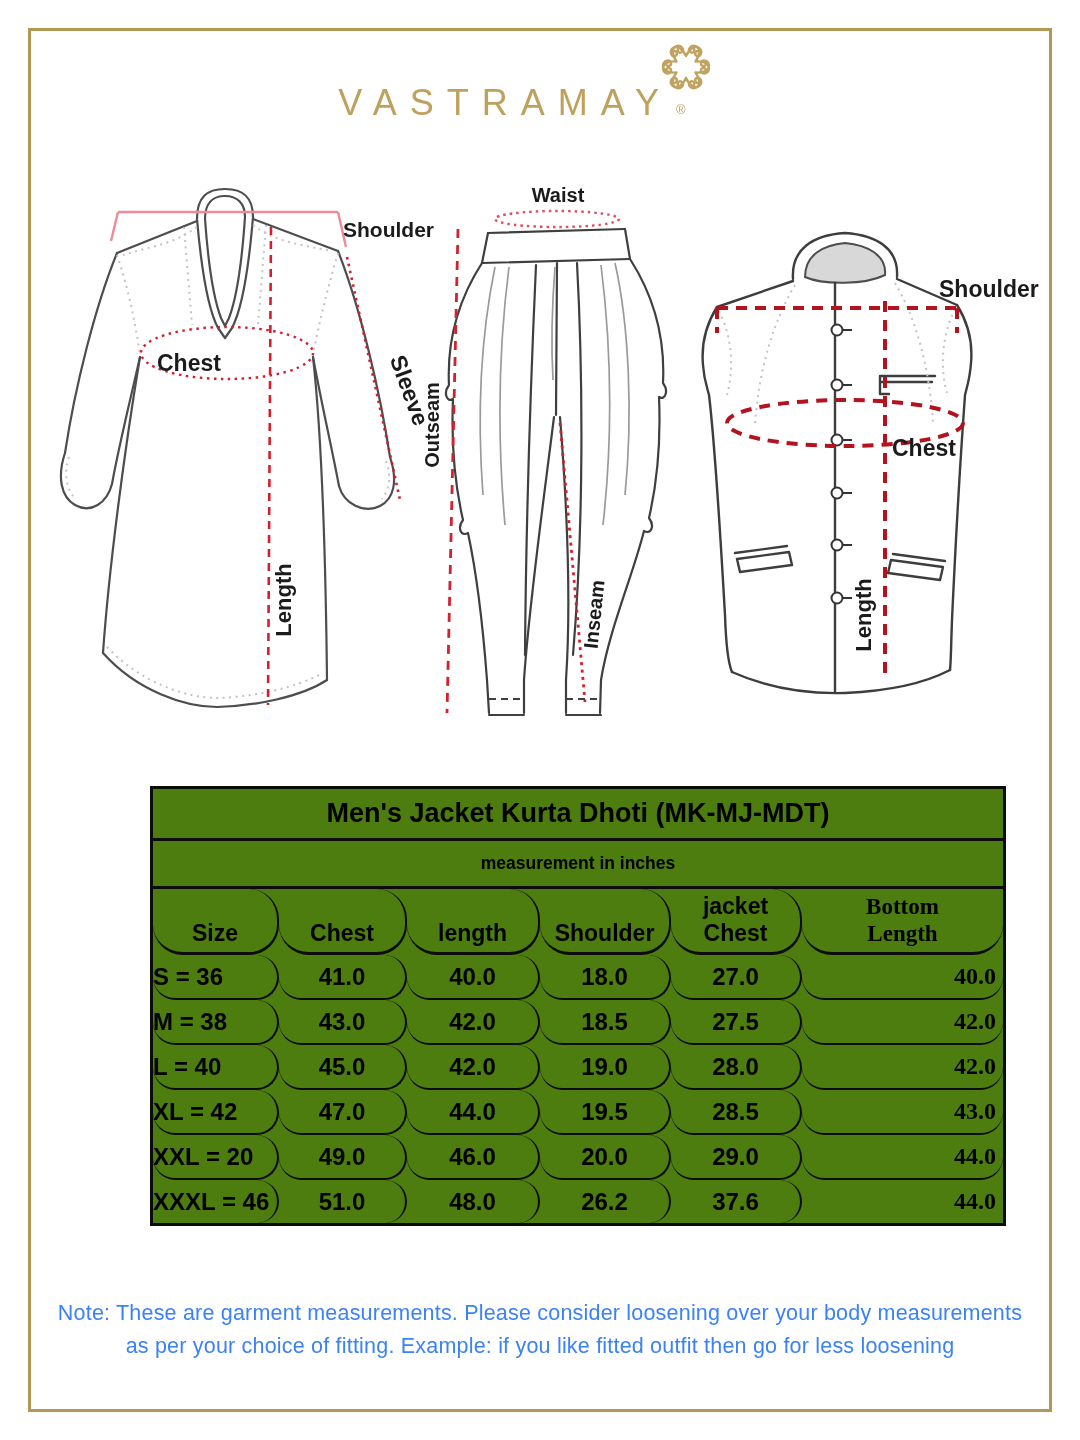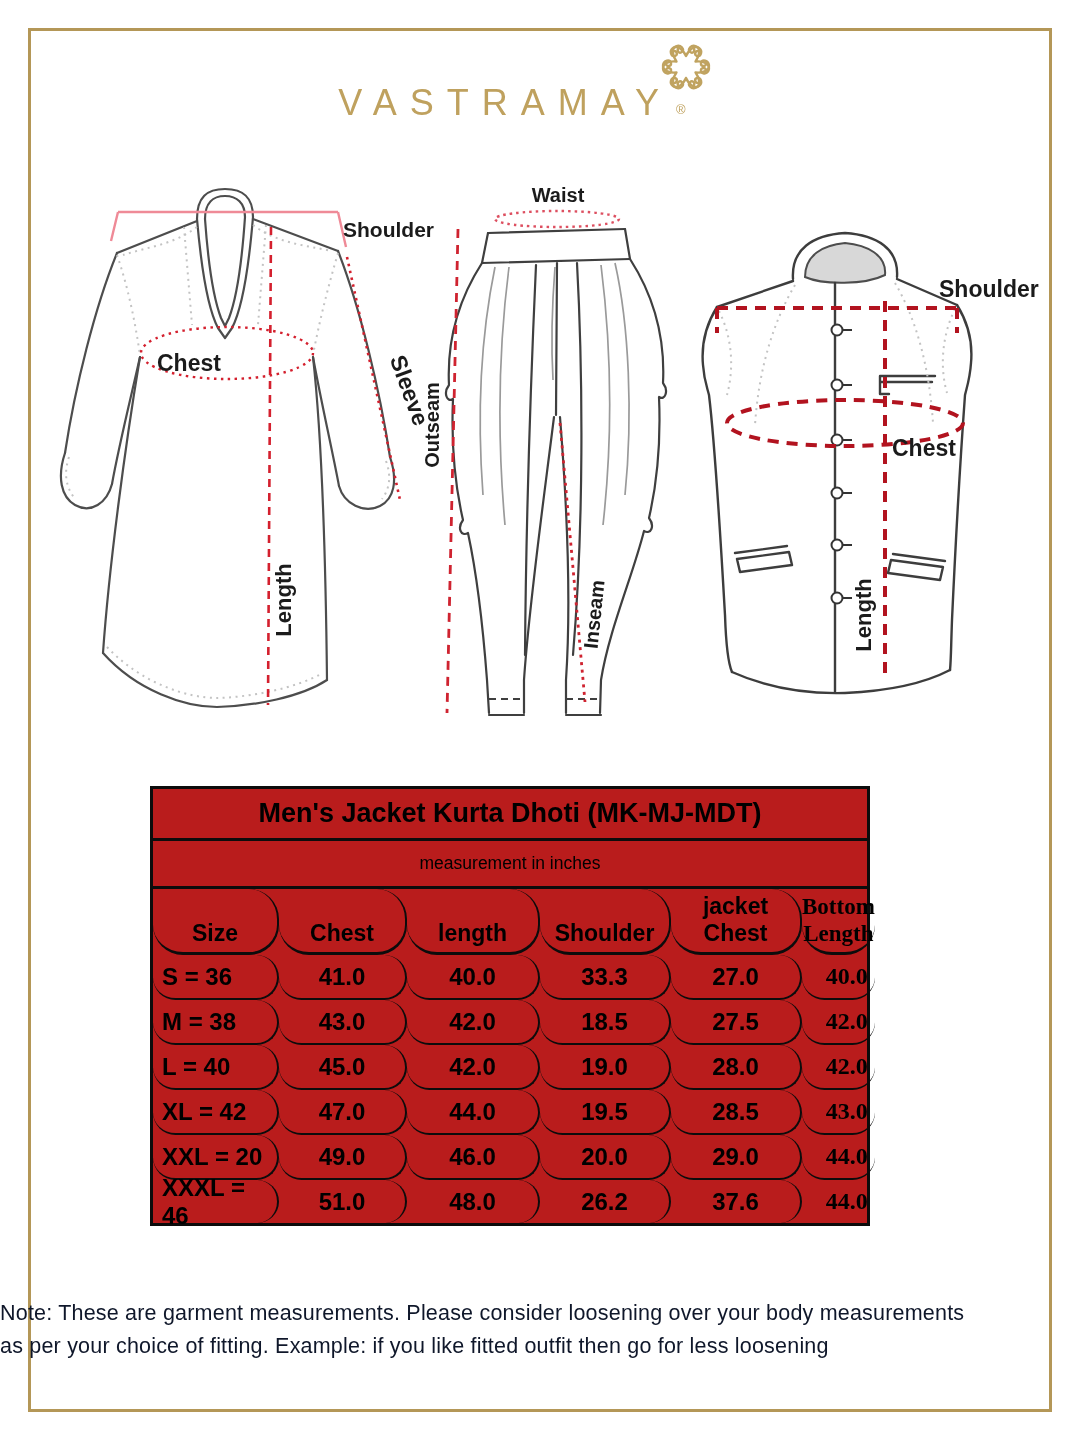--- a/index.html
+++ b/index.html
@@ -10,40 +10,40 @@
   
   .brand-text{position:absolute;top:82px;left:0;width:100%;text-align:center;
         transform:translateX(-28px);font-size:36px;font-weight:400;letter-spacing:13px;
         color:#bfa15e;white-space:nowrap;}
   .brand-text .rmark{font-size:13px;letter-spacing:0;vertical-align:1px;margin-left:4px;}
   .ornament{position:absolute;left:650px;top:34px;}
   
   .diag{position:absolute;}
   .diag text{font-family:"Liberation Sans",sans-serif;fill:#1b1b1b;}
   
-  .size-table{position:absolute;left:150px;top:786px;width:720px;box-sizing:border-box;
-        border:3px solid #0c0c0c;background:#b91c1c;color:#000;}
+  .size-table{position:absolute;left:150px;top:786px;width:856px;box-sizing:border-box;
+        border:3px solid #0c0c0c;background:#4d7c0f;color:#000;}
   .tbl-title{height:49px;line-height:49px;text-align:center;font-size:27px;font-weight:700;
         border-bottom:3px solid #0c0c0c;}
-  .tbl-sub{height:45px;line-height:45px;text-align:center;font-size:17.5px;font-weight:400;
+  .tbl-sub{height:45px;line-height:45px;text-align:center;font-size:17.5px;font-weight:700;
         border-bottom:3px solid #0c0c0c;}
   .tbl-grid{display:grid;grid-template-columns:126px 128px 133px 131px 131px 1fr;
         grid-template-rows:66px 45px 45px 45px 45px 45px 43px;}
   .tbl-grid>div{box-sizing:border-box;border-right:2px solid #0c0c0c;border-radius:30px;}
   .tbl-grid>div.cl{border-right:none;font-family:Liberation Serif, serif;}
   .hc{border-bottom:3px solid #0c0c0c !important;display:flex;flex-direction:column;
         justify-content:flex-end;align-items:center;padding-bottom:5px;
         font-size:23px;font-weight:700;line-height:27px;text-align:center;}
   .dc{border-bottom:2px solid #0c0c0c;display:flex;align-items:center;justify-content:center;
         font-size:24px;font-weight:700;}
-  .dc.a-left{justify-content:flex-start;padding-left:9px;}
+  .dc.a-left{justify-content:flex-start;}
   .dc.a-right{justify-content:flex-end;padding-right:7px;}
   .rlast{border-bottom:none !important;}
   
-  .note{position:absolute;left:0;top:1297px;width:100%;color:#0f172a;
+  .note{position:absolute;left:0;top:1297px;width:100%;text-align:center;color:#3b82f6;
         font-size:21.5px;line-height:33px;letter-spacing:.2px;}
 </style>
 </head>
 <body>
 
 <div class="page">
   <div class="gold-frame"></div>
 
   <div class="brand-text"><span>VASTRAMAY</span><span class="rmark">®</span></div>
 
@@ -217,21 +217,21 @@
           <span>Chest</span>
         </div>
       <div class="hc cl">
           <span>Bottom</span>
           <span>Length</span>
         </div>
 
       <div class="dc a-left">S = 36</div>
       <div class="dc">41.0</div>
       <div class="dc">40.0</div>
-      <div class="dc">33.3</div>
+      <div class="dc">18.0</div>
       <div class="dc">27.0</div>
       <div class="dc a-right cl">40.0</div>
 
       <div class="dc a-left">M = 38</div>
       <div class="dc">43.0</div>
       <div class="dc">42.0</div>
       <div class="dc">18.5</div>
       <div class="dc">27.5</div>
       <div class="dc a-right cl">42.0</div>
 

